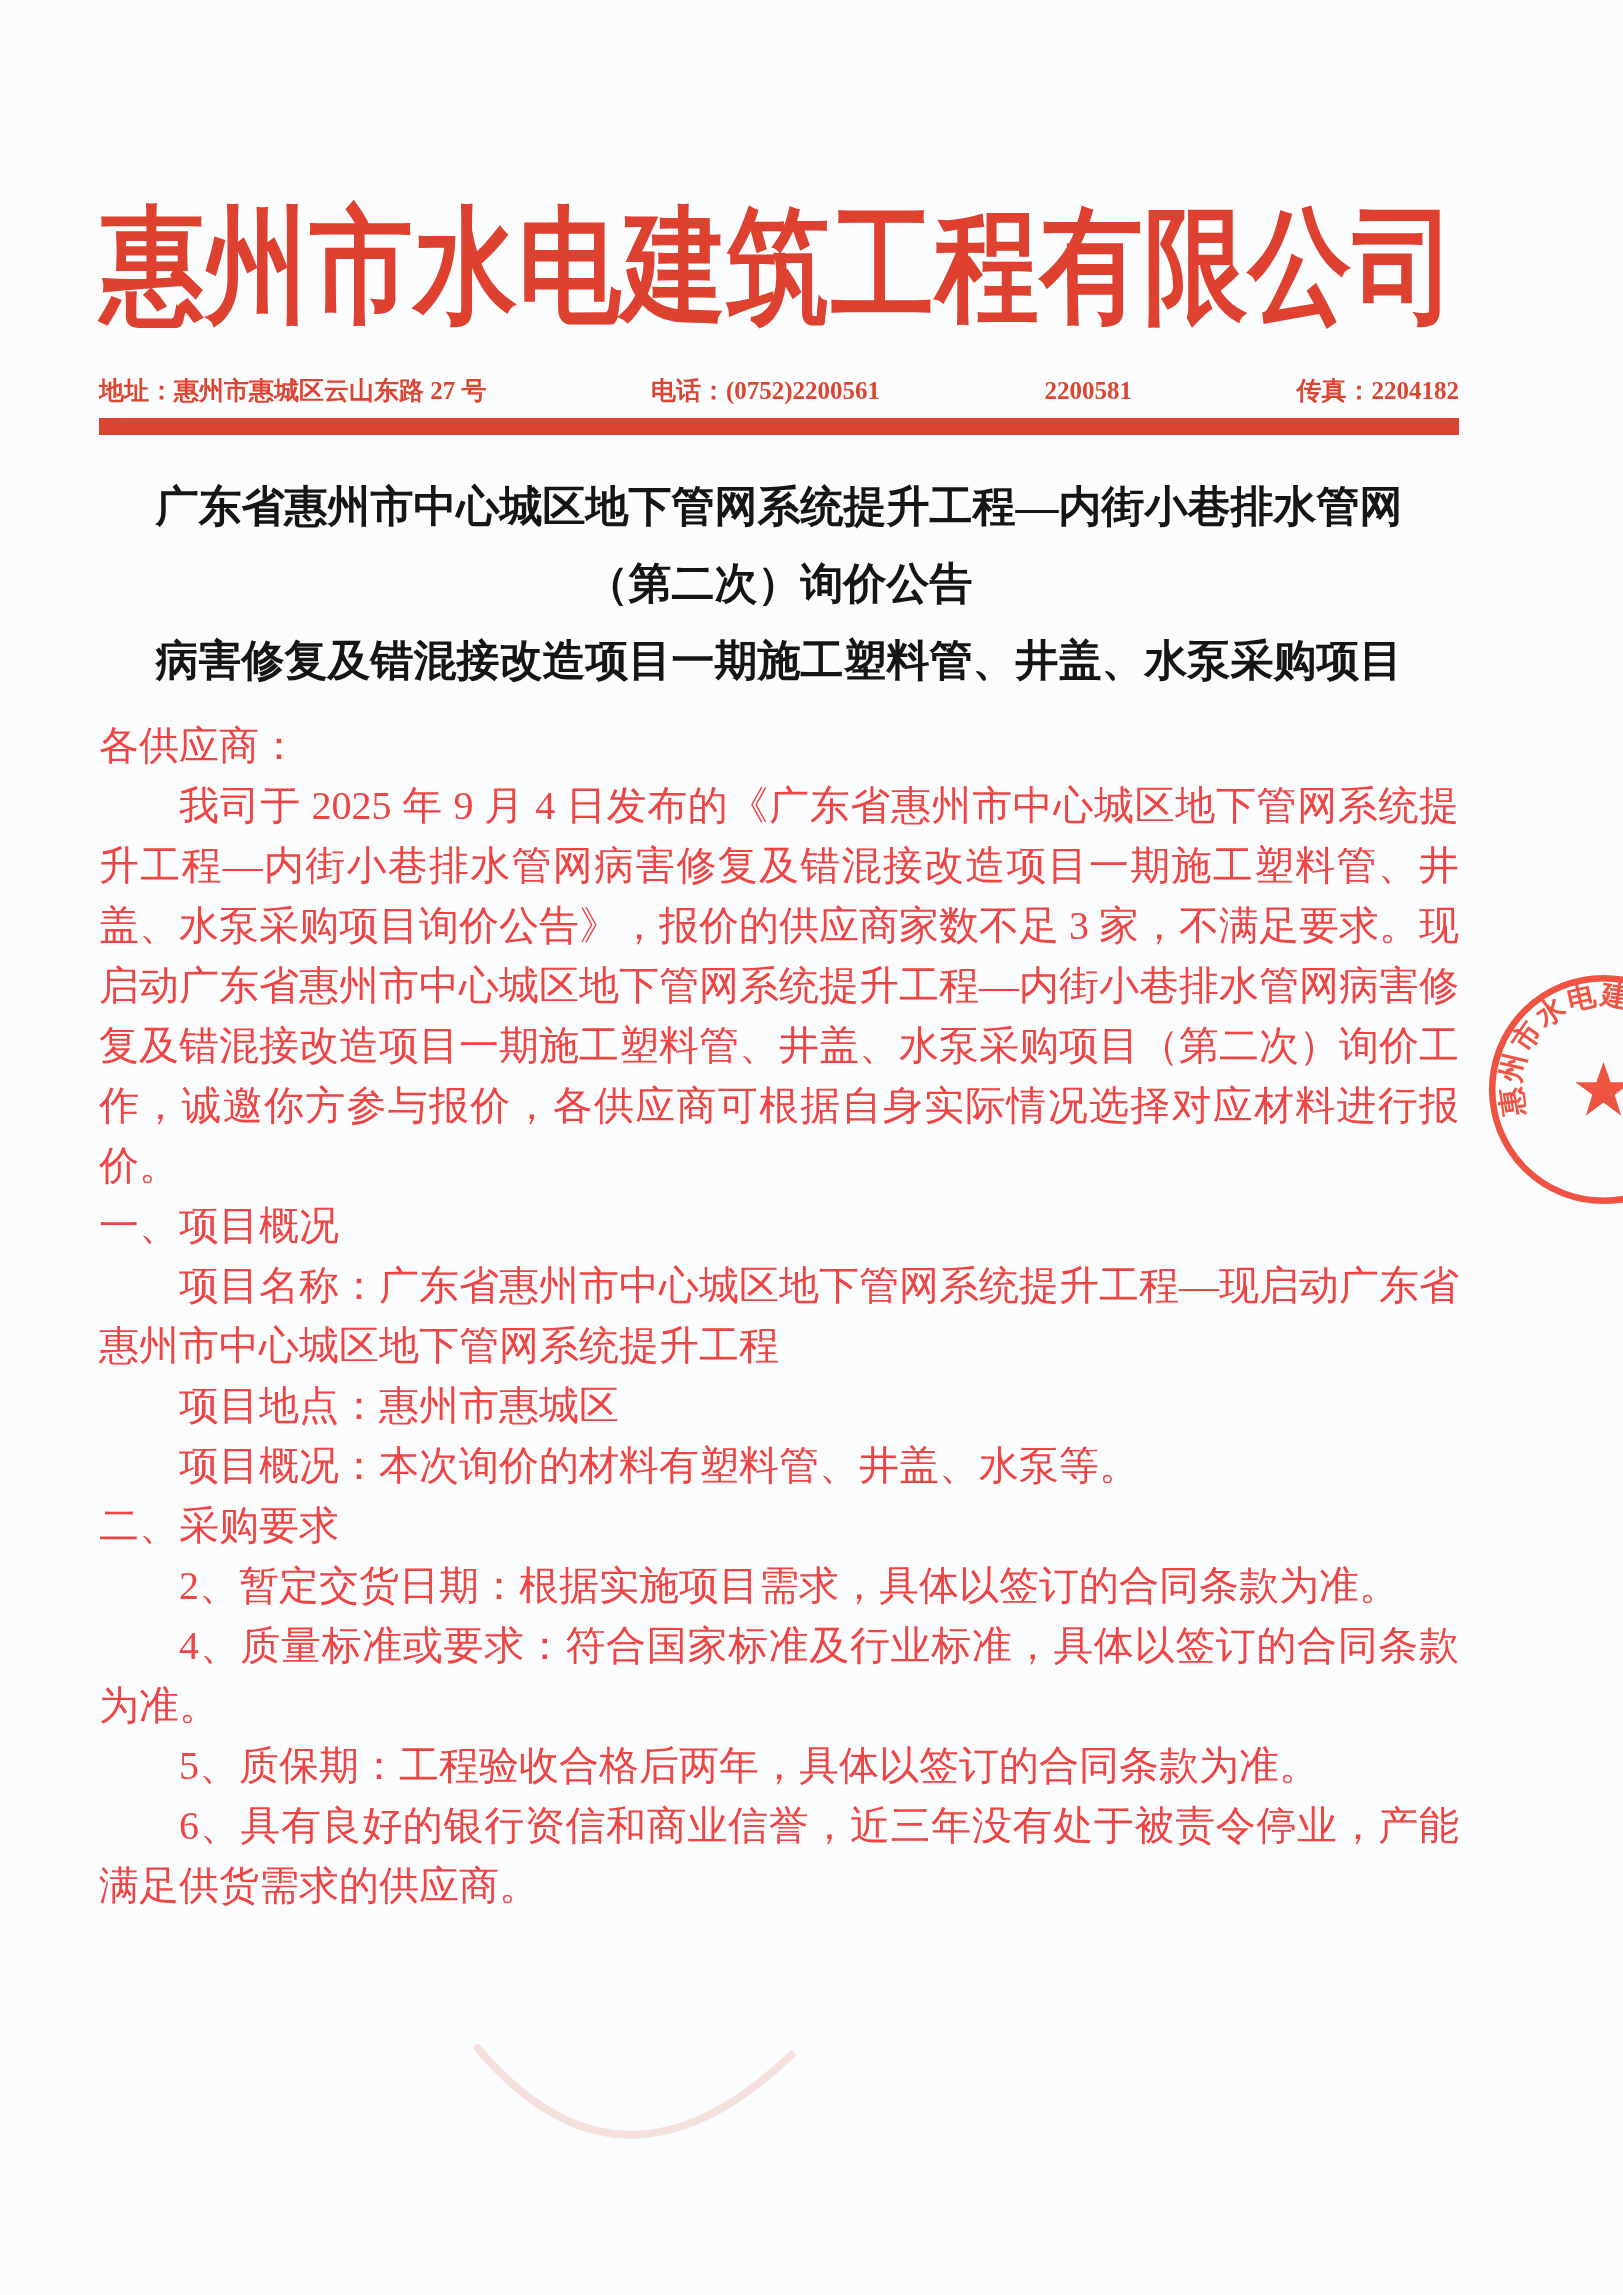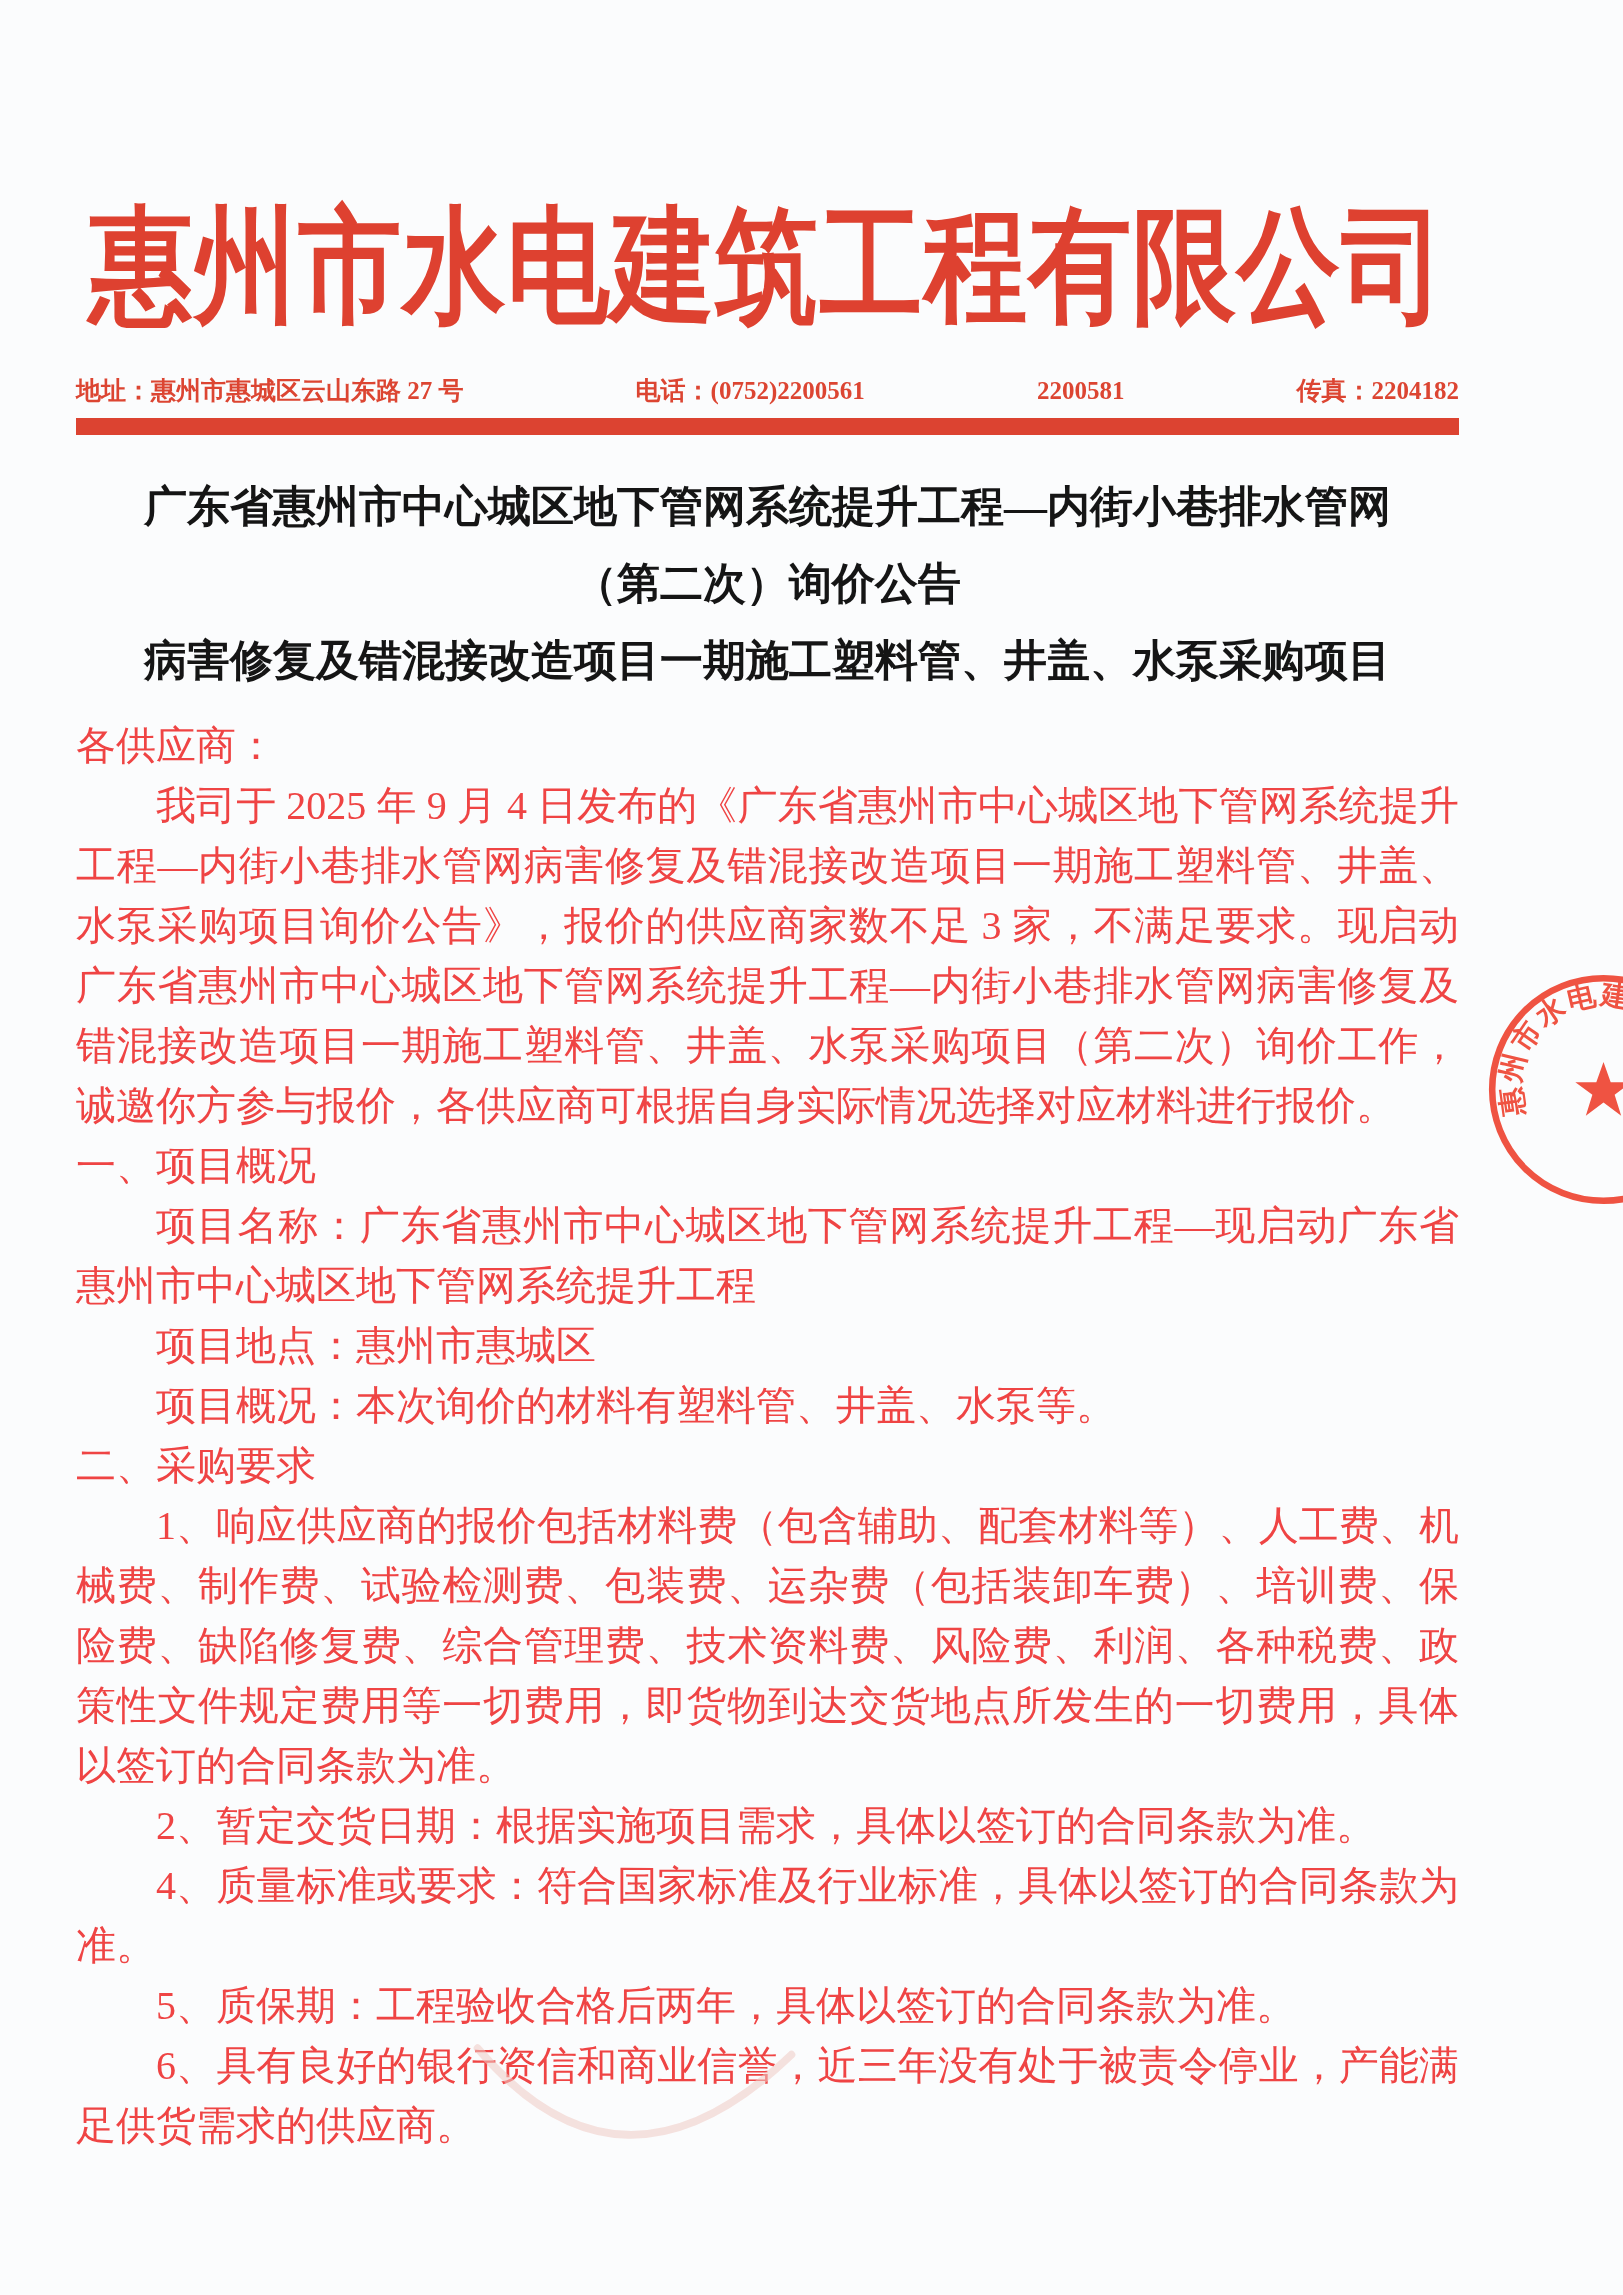--- a/index.html
+++ b/index.html
@@ -7,21 +7,21 @@
     width: 1623px; height: 2295px;
     background: #ffffff;
     font-family: "Liberation Serif", "DejaVu Serif", serif;
   }
   #page {
     position: relative;
     width: 1623px; height: 2295px;
     background: #fbfcfd;
     overflow: hidden;
     box-sizing: border-box;
-    padding: 204px 164px 0 76px;
+    padding: 204px 164px 0 99px;
   }
   
   .company-name {
     text-align: center;
     color: #de4130;
     font-size: 103px;
     font-weight: 900;
     line-height: 1.0;
     transform: scaleY(1.22);
     transform-origin: top center;
@@ -110,21 +110,20 @@
   </div>
 
   <div class="doc-body">
     <p>各供应商：</p>
     <p class="indent">我司于 2025 年 9 月 4 日发布的《广东省惠州市中心城区地下管网系统提升工程—内街小巷排水管网病害修复及错混接改造项目一期施工塑料管、井盖、水泵采购项目询价公告》，报价的供应商家数不足 3 家，不满足要求。现启动广东省惠州市中心城区地下管网系统提升工程—内街小巷排水管网病害修复及错混接改造项目一期施工塑料管、井盖、水泵采购项目（第二次）询价工作，诚邀你方参与报价，各供应商可根据自身实际情况选择对应材料进行报价。</p>
     <p>一、项目概况</p>
     <p class="indent">项目名称：广东省惠州市中心城区地下管网系统提升工程—现启动广东省惠州市中心城区地下管网系统提升工程</p>
     <p class="indent">项目地点：惠州市惠城区</p>
     <p class="indent">项目概况：本次询价的材料有塑料管、井盖、水泵等。</p>
     <p>二、采购要求</p>
-    <p class="indent">1、响应供应商的报价包括材料费（包含辅助、配套材料等）、人工费、机械费、制作费、试验检测费、包装费、运杂费（包括装卸车费）、培训费、保险费、缺陷修复费、综合管理费、技术资料费、风险费、利润、各种税费、政策性文件规定费用等一切费用，即货物到达交货地点所发生的一切费用，具体以签订的合同条款为准。</p>
     <p class="indent">2、暂定交货日期：根据实施项目需求，具体以签订的合同条款为准。</p>
     <p class="indent">4、质量标准或要求：符合国家标准及行业标准，具体以签订的合同条款为准。</p>
     <p class="indent">5、质保期：工程验收合格后两年，具体以签订的合同条款为准。</p>
     <p class="indent">6、具有良好的银行资信和商业信誉，近三年没有处于被责令停业，产能满足供货需求的供应商。</p>
   </div>
 
   <svg class="seal" viewBox="0 0 420 420">
     <circle cx="210" cy="210" r="170" fill="none" stroke="#ee4533" stroke-width="10"></circle>
     <path id="sealArc" d="M 91.6 253.1 A 127 127 0 1 1 328.4 253.1" fill="none" stroke="none"></path>
     <text>

